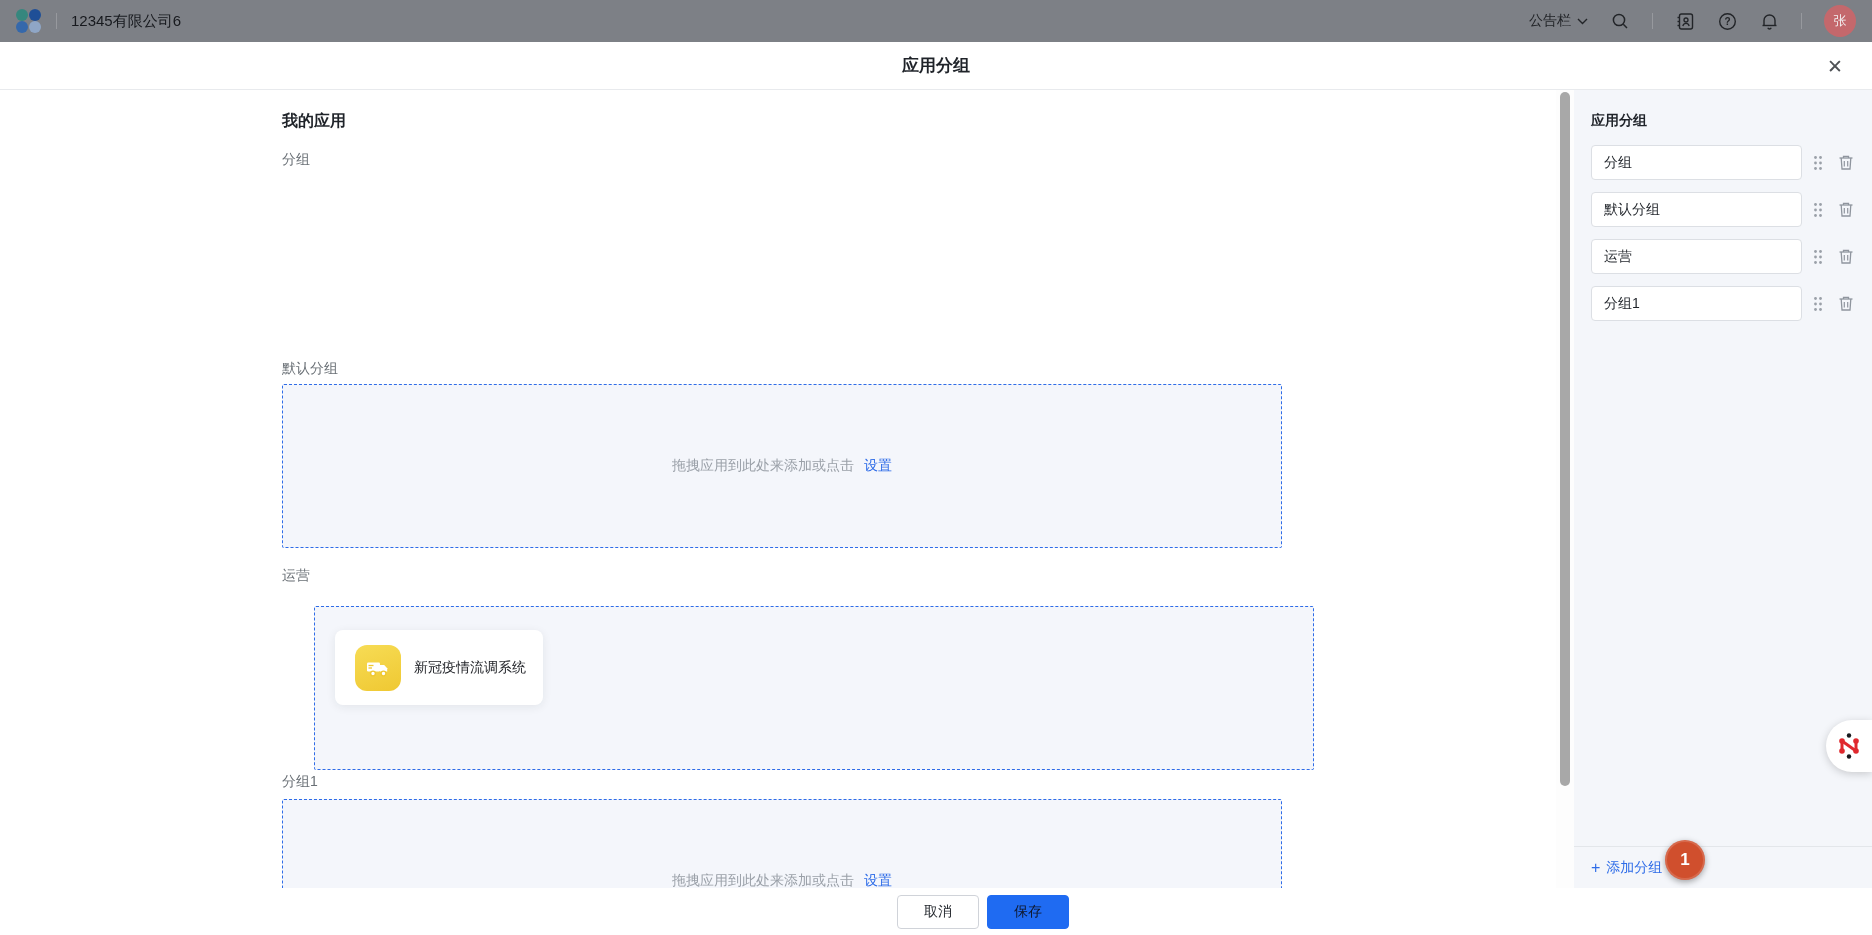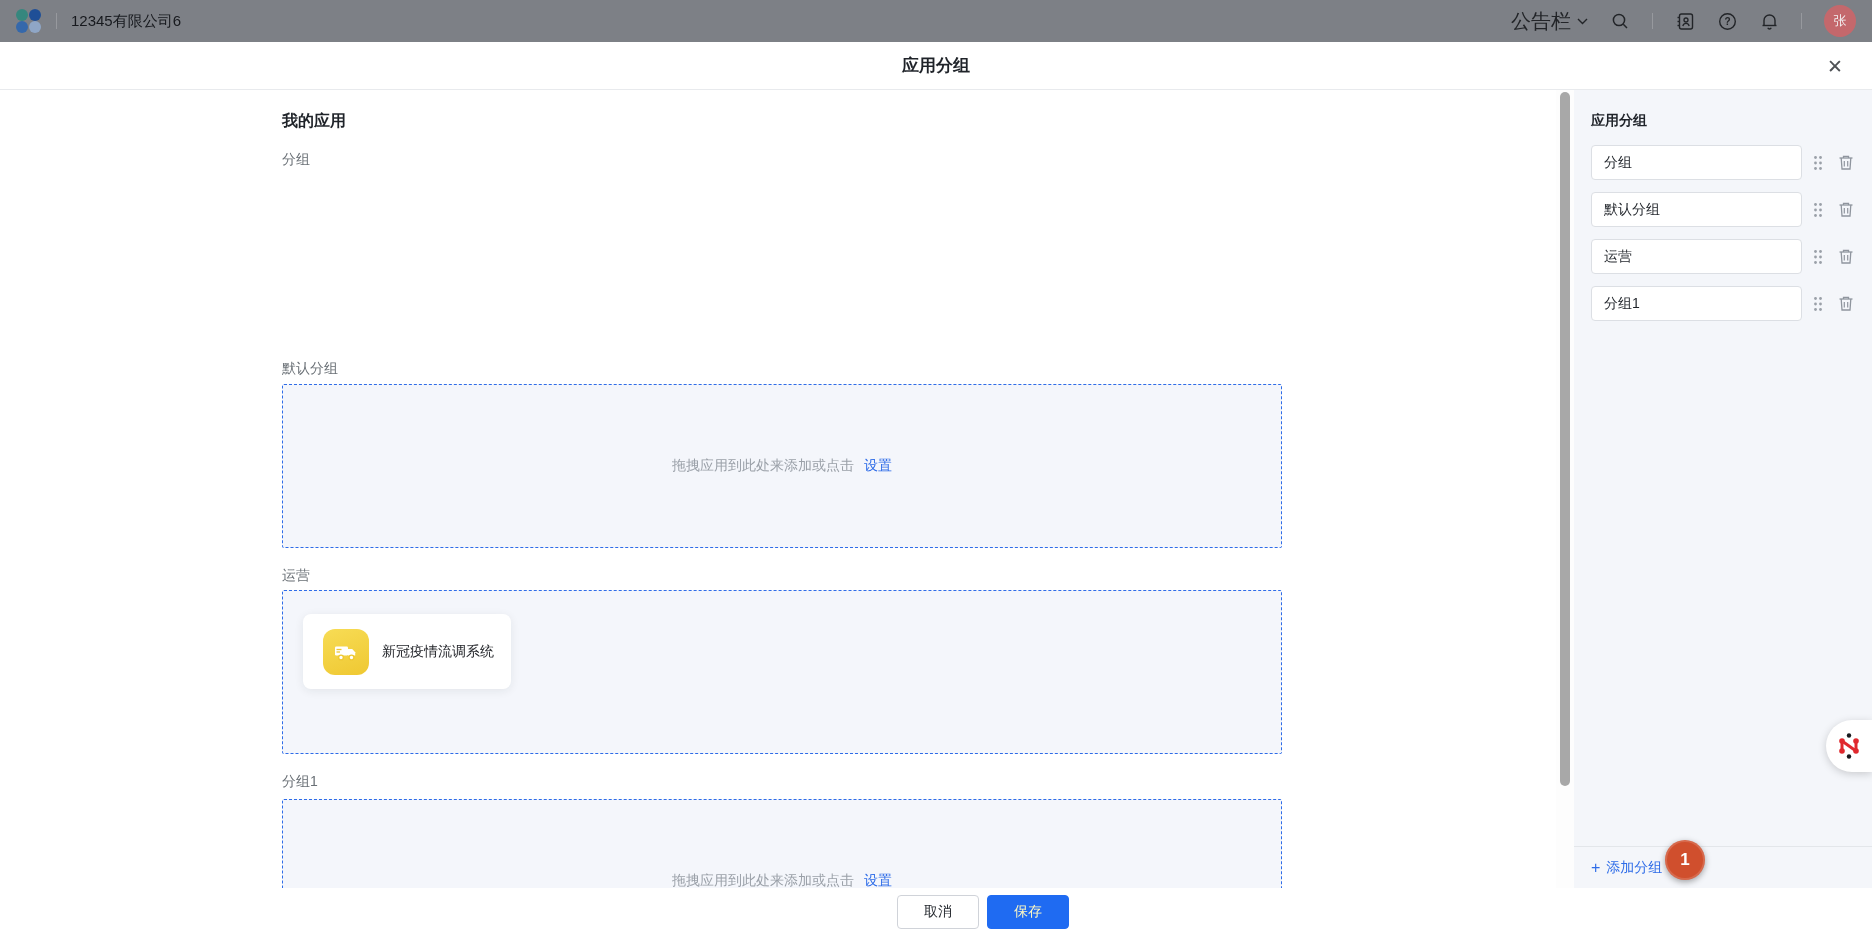--- a/index.html
+++ b/index.html
@@ -12,21 +12,21 @@
     background:#7d8086; display:flex; align-items:center; padding:16px 16px; z-index:30; }
   .logo { width:26px; height:24px; position:relative; flex:0 0 auto; }
   .logo i { position:absolute; border-radius:50%; width:12px; height:12px; }
   .logo .c1{ left:0; top:0; background:#36877e; }
   .logo .c2{ left:13px; top:0; background:#1f4f97; }
   .logo .c3{ left:0; top:12px; background:#3568ab; }
   .logo .c4{ left:13px; top:12px; background:#8fa6c6; }
   .tb-div { width:1px; height:16px; background:#97999e; margin:0 14px; }
   .company { font-size:15px; color:#17191e; }
   .tb-right { margin-left:auto; display:flex; align-items:center; gap:22px; color:#222428; }
-  .tb-item { display:flex; align-items:center; gap:5px; font-size:20px; color:#222428; cursor:pointer; }
+  .tb-item { display:flex; align-items:center; gap:5px; font-size:14px; color:#222428; cursor:pointer; }
   .tb-icon { width:20px; height:20px; display:flex; align-items:center; justify-content:center; cursor:pointer; }
   .avatar { width:32px; height:32px; border-radius:50%; background:#c4686c; color:#f2eff0;
     display:flex; align-items:center; justify-content:center; font-size:13px; cursor:pointer; }
 
   
   .modal-header { position:absolute; left:0; top:42px; width:1872px; height:48px; background:#fff;
     border-bottom:1px solid #e8eaed; display:flex; align-items:center; justify-content:center; z-index:25; }
   .modal-title { font-size:17px; font-weight:bold; color:#1f2329; }
   .modal-close { position:absolute; right:26px; top:13px; width:22px; height:22px; font-size:19px;
     color:#4e5155; display:flex; align-items:center; justify-content:center; cursor:pointer; }
@@ -70,21 +70,21 @@
     background:#d04f2d; color:#fff; font-size:17px; font-weight:bold; display:flex; align-items:center;
     justify-content:center; box-shadow:0 2px 6px rgba(0,0,0,0.35), inset 0 0 0 2px rgba(255,255,255,0.15); z-index:5; }
 
   
   .footer { position:absolute; left:0; top:888px; width:1872px; height:47px; background:#fff; z-index:10;
     display:flex; align-items:center; justify-content:center; }
   .footer-btns { display:flex; gap:8px; position:relative; left:47px; }
   .btn { height:34px; padding:0 26px; border-radius:4px; font-size:14px; font-family:inherit;
     display:flex; align-items:center; justify-content:center; cursor:pointer; }
   .btn-cancel { background:#fff; border:1px solid #d0d3d9; color:#1f2329; }
-  .btn-save { background:#1f6bf2; border:1px solid #1f6bf2; color:#fef9c3; }
+  .btn-save { background:#1f6bf2; border:1px solid #1f6bf2; color:#0f172a; }
 
   
   .float-widget { position:absolute; left:1826px; top:720px; width:46px; height:52px; background:#fff;
     border-radius:26px 0 0 26px; box-shadow:0 2px 8px rgba(0,0,0,0.18); z-index:40;
     display:flex; align-items:center; justify-content:center; cursor:pointer; }
 </style>
 </head>
 <body>
 
 <div class="screen">
@@ -154,21 +154,21 @@
 
     <div class="group-label" style="top:270px;">默认分组</div>
     <div class="drop-box" style="top:294px;height:164px;">
       <div class="drop-hint">
         <span>拖拽应用到此处来添加或点击</span>
         <span class="link">设置</span>
       </div>
     </div>
 
     <div class="group-label" style="top:477px;">运营</div>
-    <div class="drop-box" style="top:500px;height:164px;">
+    <div class="drop-box" style="top:516px;height:164px;margin-left:32px;">
       <div class="app-card">
         <div class="app-icon yellow">
           <svg width="28" height="28" viewBox="0 0 28 28">
             <rect x="3" y="8.5" width="13" height="9" rx="1.2" fill="#fff"></rect>
             <path d="M16 11h4.2l3 3.2v3.3H16z" fill="#fff"></path>
             <circle cx="9" cy="19.5" r="2.4" fill="#fff" stroke="#efc832" stroke-width="1.4"></circle>
             <circle cx="19.5" cy="19.5" r="2.4" fill="#fff" stroke="#efc832" stroke-width="1.4"></circle>
             <line x1="4.5" y1="11.5" x2="9.5" y2="11.5" stroke="#efc832" stroke-width="1.3"></line>
             <line x1="4.5" y1="14" x2="8" y2="14" stroke="#efc832" stroke-width="1.3"></line>
           </svg>

